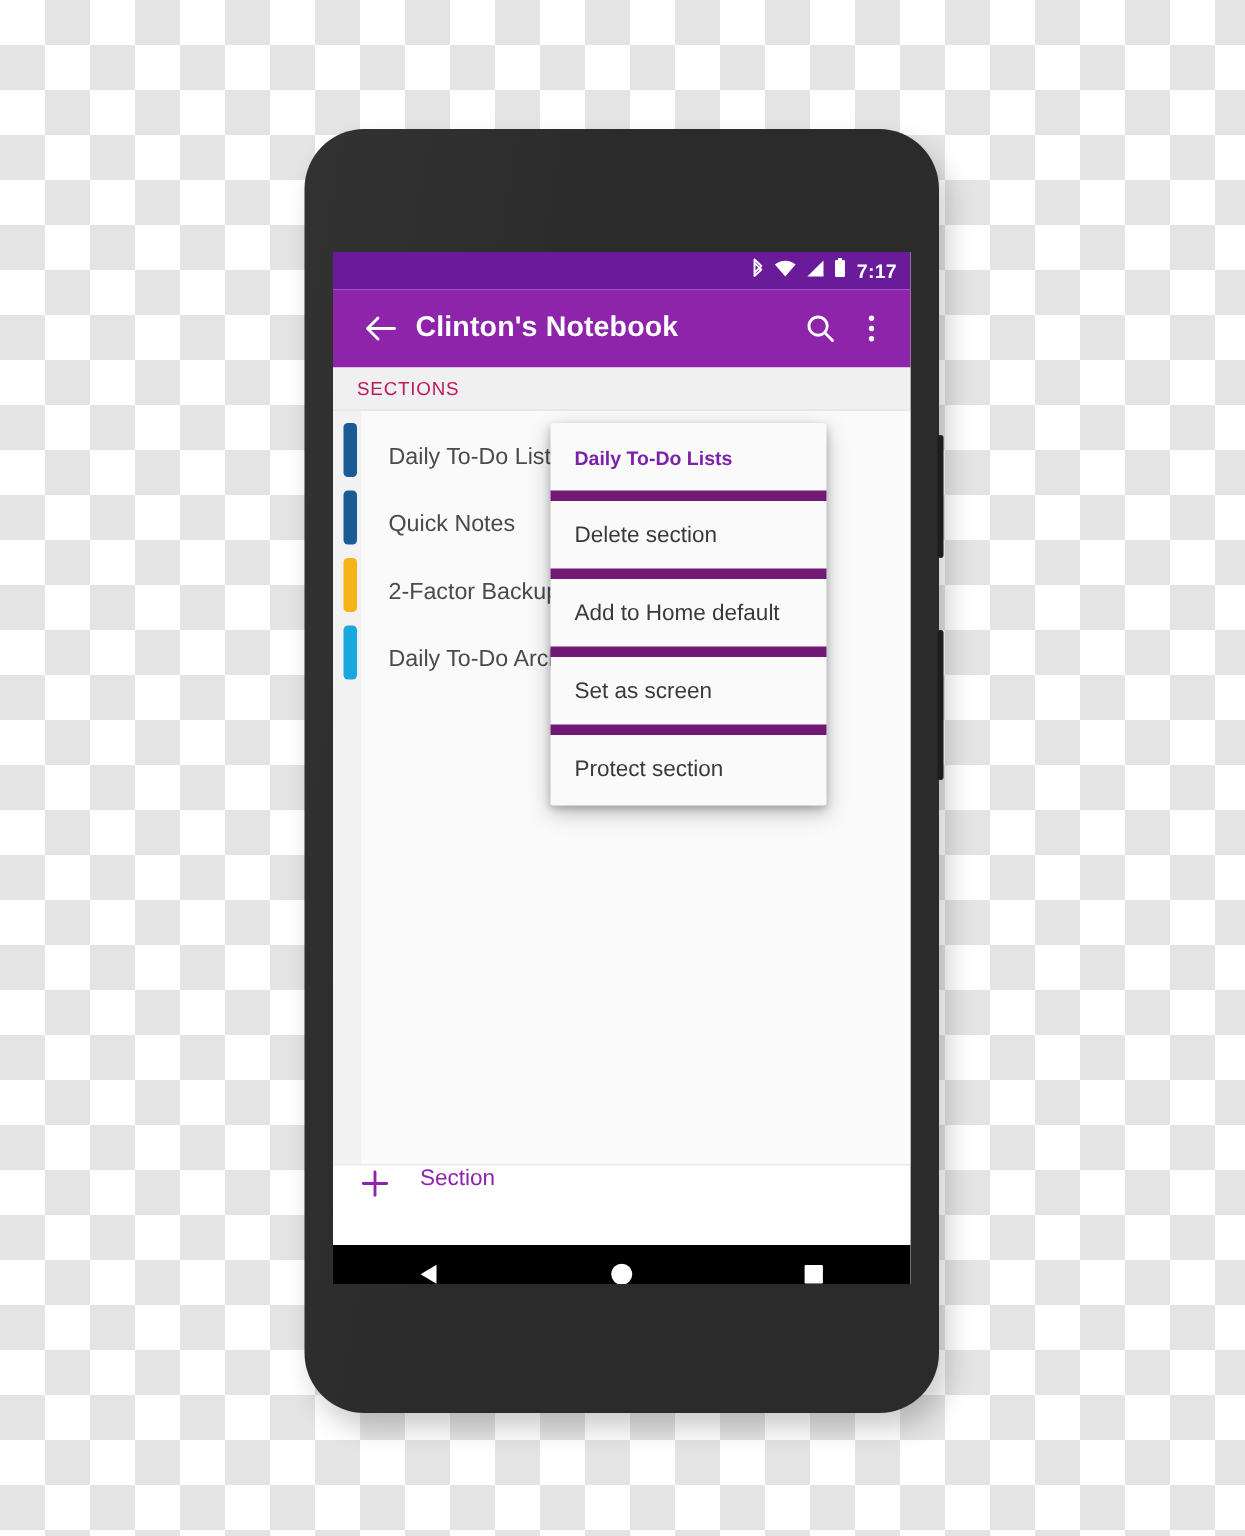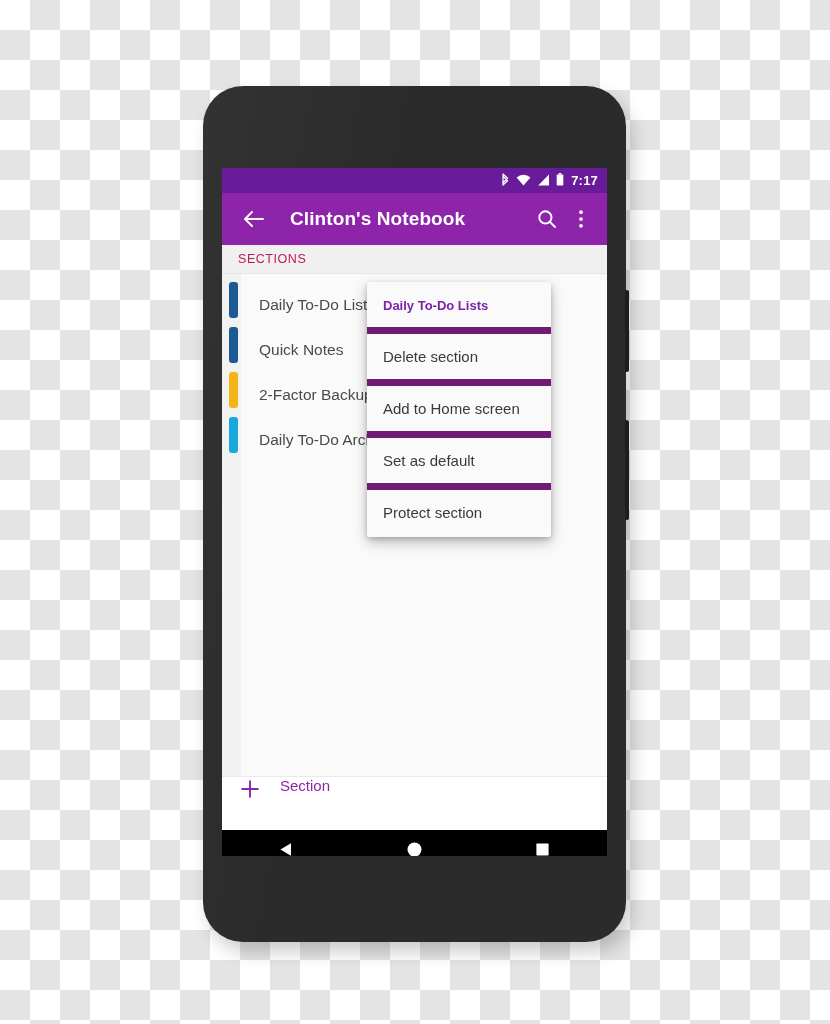--- a/index.html
+++ b/index.html
@@ -117,21 +117,21 @@
     background: #8e24aa;
     display: flex;
     align-items: center;
     padding: 0 9px 0 14px;
     color: #ffffff;
   }
   #toolbar .title {
     flex: 1;
     font-size: 19px;
     font-weight: bold;
-    margin-left: 20px;
+    margin-left: 7px;
     letter-spacing: 0.1px;
     white-space: nowrap;
   }
   .tb-icon {
     width: 34px; height: 34px;
     display: flex; align-items: center; justify-content: center;
     cursor: pointer;
   }
 
   
@@ -325,22 +325,22 @@
         <div id="list">
 
           <div class="list-item">Daily To-Do Lists</div>
             <div class="list-item">Quick Notes</div>
             <div class="list-item">2-Factor Backup Codes</div>
             <div class="list-item">Daily To-Do Archive</div>
             <div id="context-menu">
             <div class="menu-title">Daily To-Do Lists</div>
 
           <div class="menu-item">Delete section</div>
-              <div class="menu-item">Add to Home screen</div>
-              <div class="menu-item">Set as default</div>
+              <div class="menu-item">Add to Home default</div>
+              <div class="menu-item">Set as screen</div>
               <div class="menu-item">Protect section</div>
             </div>
         </div>
       </div>
 
       <div id="add-bar">
         <span class="plus-wrap">
           <svg width="20" height="20" viewBox="0 0 20 20">
             <line x1="10" y1="2.2" x2="10" y2="17.8" stroke="#8e24aa" stroke-width="1.9" stroke-linecap="round"></line>
             <line x1="2.2" y1="10" x2="17.8" y2="10" stroke="#8e24aa" stroke-width="1.9" stroke-linecap="round"></line>

